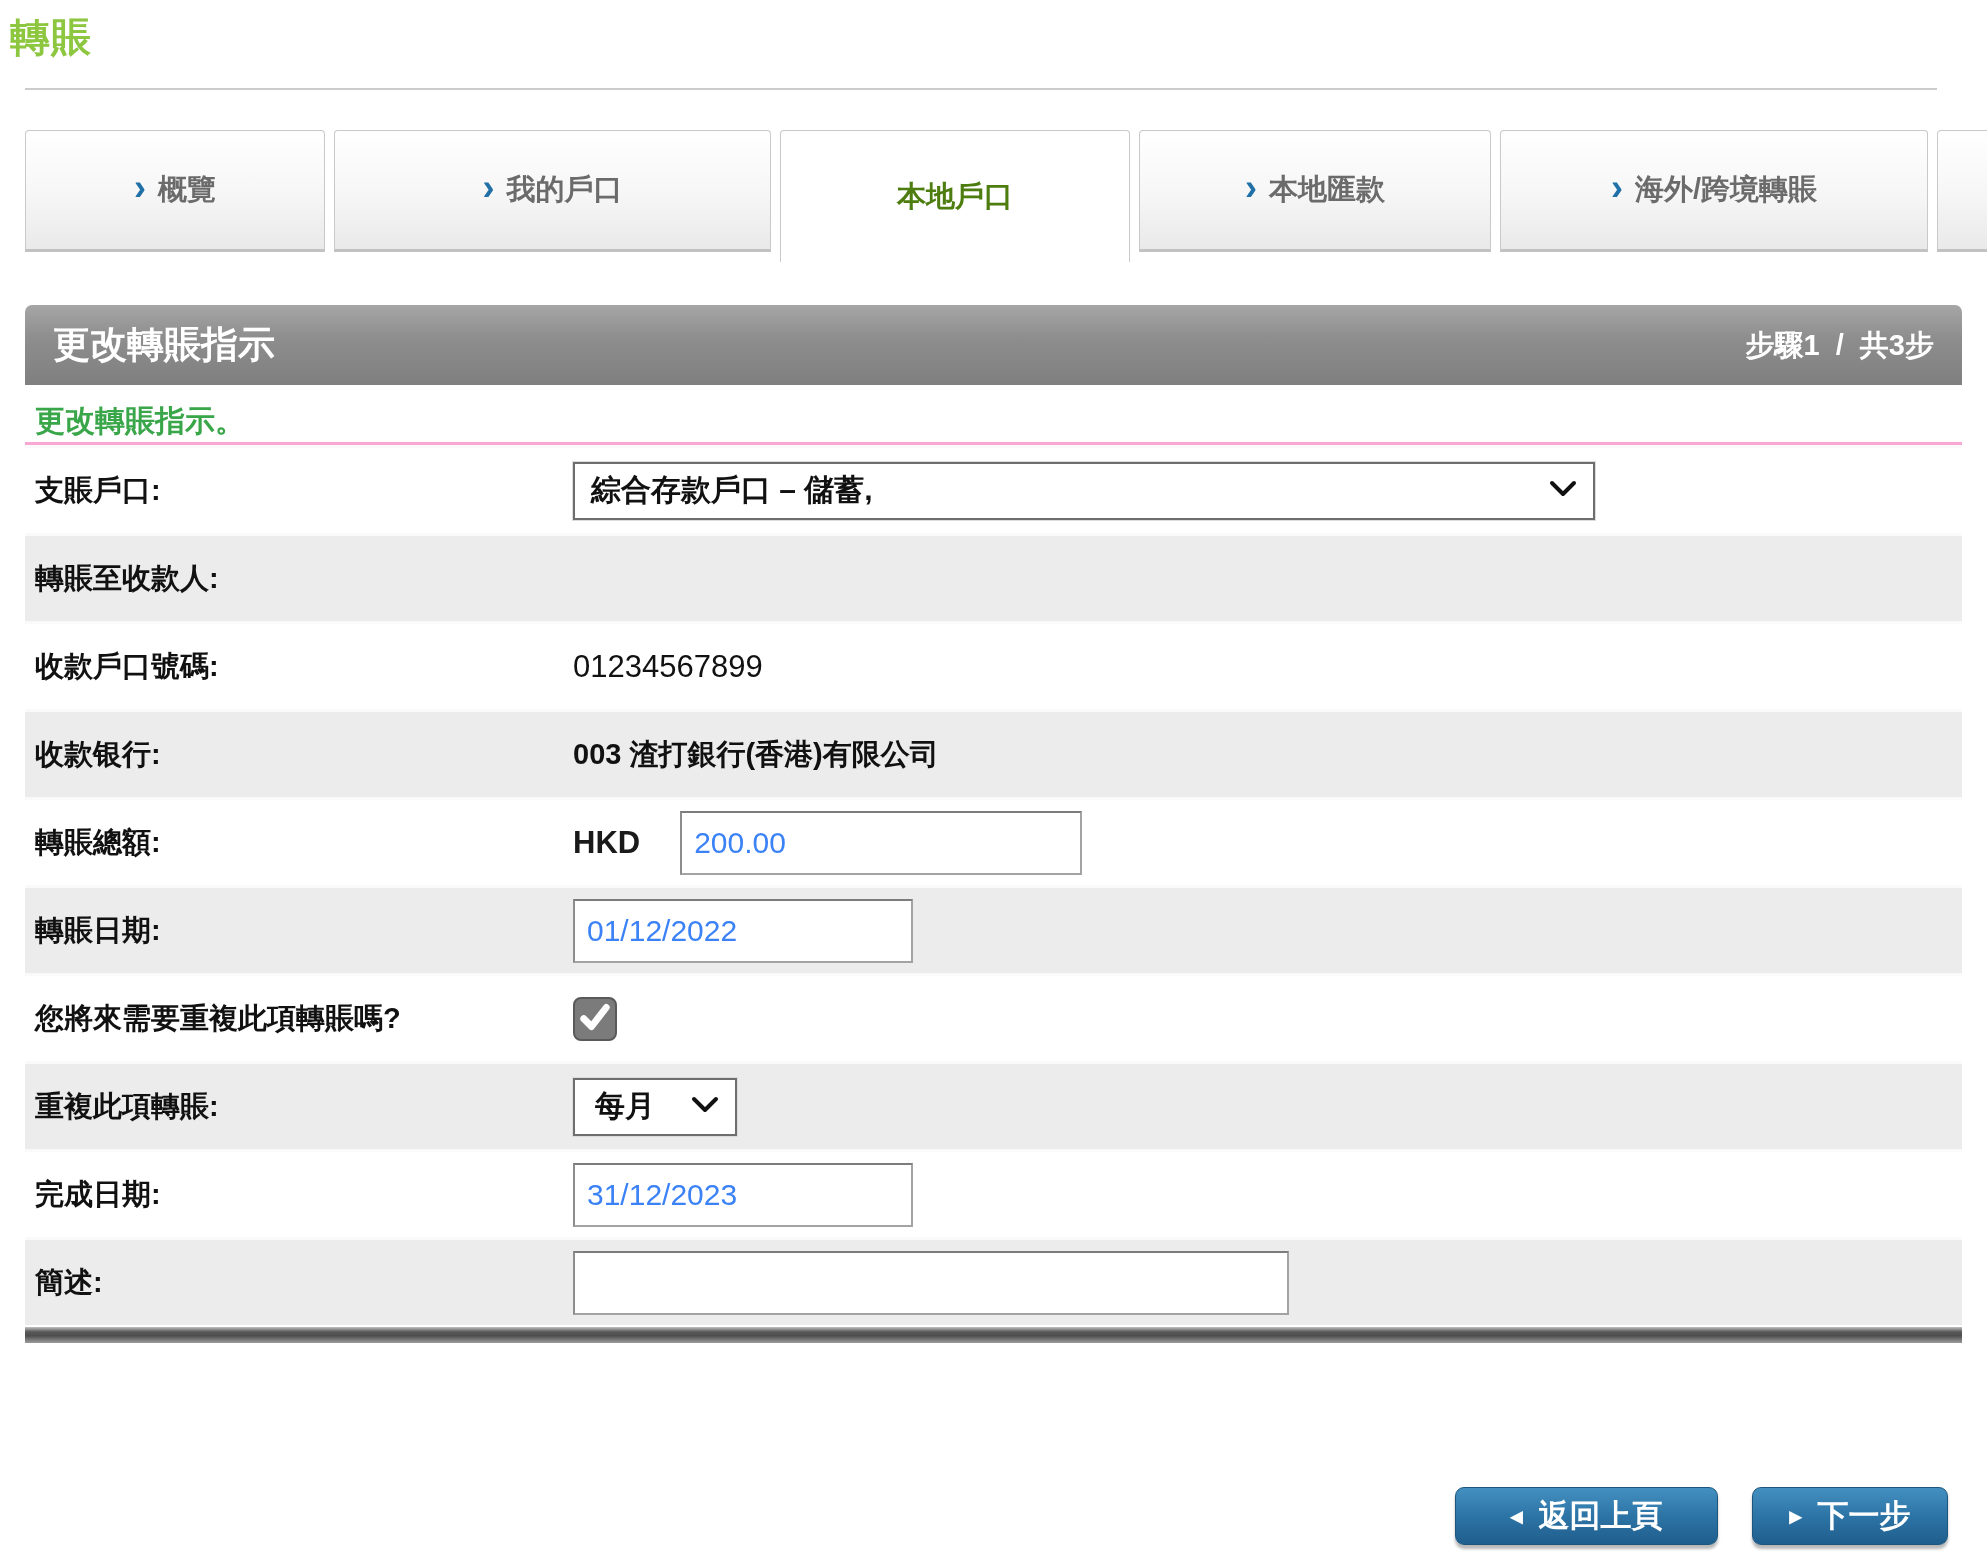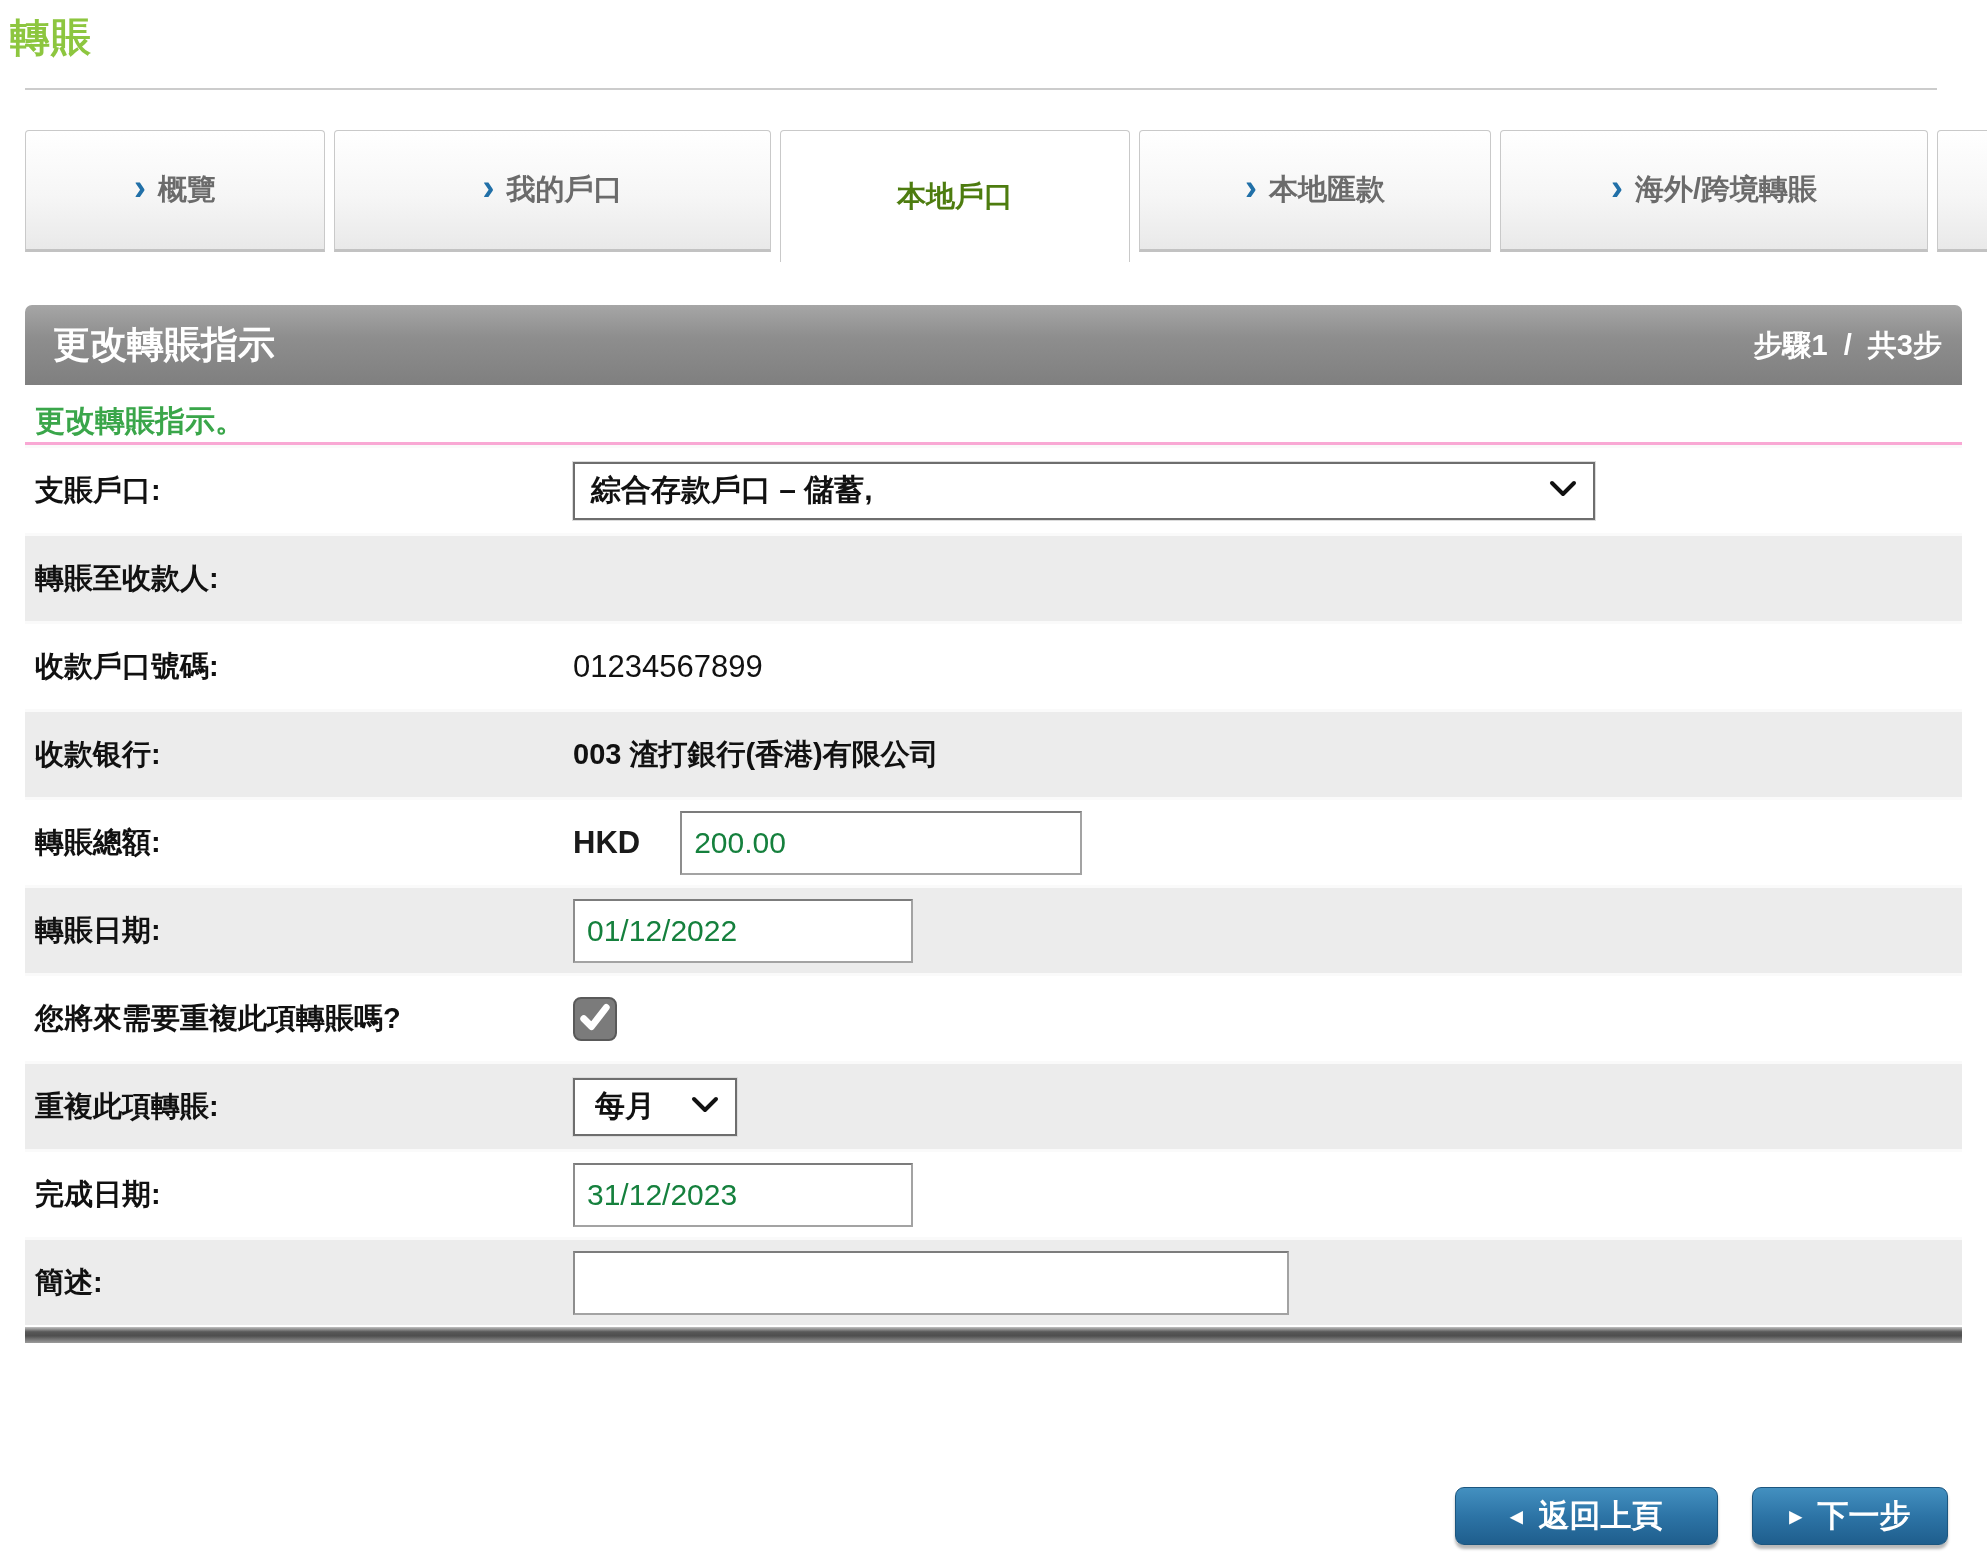--- a/index.html
+++ b/index.html
@@ -26,21 +26,21 @@
   .tab.partial { border-radius:4px 4px 0 0; }
 
   
   .section-header {
     position:absolute; left:25px; top:305px; width:1937px; height:80px; box-sizing:border-box;
     border-radius:7px 7px 0 0;
     background:linear-gradient(180deg,#a6a6a6 0%,#8e8e8e 40%,#7f7f7f 100%);
     color:#ffffff;
   }
   .section-header .hdr-title { position:absolute; left:28px; top:0; line-height:80px; font-size:37px; font-weight:bold; }
-  .section-header .hdr-step  { position:absolute; right:20px; top:0; line-height:80px; font-size:29px; font-weight:bold; white-space:pre; }
+  .section-header .hdr-step  { position:absolute; right:28px; top:0; line-height:80px; font-size:29px; font-weight:bold; white-space:pre; }
 
   
   .panel { position:absolute; left:25px; top:385px; width:1937px; }
   .instr { color:#3aa64a; font-weight:bold; font-size:30px; padding-left:10px; }
   .instr.first  { padding-top:16px; }
   .instr.second { padding-top:48px; padding-bottom:32px; }
 
   
   .form { width:1937px; border-top:3px solid #f9a8d4; }
   .row { height:88px; display:flex; align-items:center; box-sizing:border-box; border-top:3px solid #fafafa; }
@@ -54,21 +54,21 @@
   .sel {
     box-sizing:border-box; height:58px; background:#fff; border:2px solid #6e6e6e; outline:1px solid #dcdcdc;
     display:flex; align-items:center; justify-content:space-between; padding:0 16px; cursor:pointer;
   }
   .sel .sel-value { font-weight:bold; font-size:30px; color:#111; }
   .sel.wide { width:1022px; }
   .sel.small { width:164px;padding-left:20px; }
 
   .txt {
     box-sizing:border-box; height:64px; background:#fff; border:2px solid #a3a3a3; border-top-color:#7c7c7c; border-left-color:#8d8d8d;
-    font-family:"Liberation Sans", sans-serif; font-size:30px; color:#15803d; padding:0 12px;
+    font-family:"Liberation Sans", sans-serif; font-size:30px; color:#3b82f6; padding:0 12px;
   }
   .txt.amount { width:402px; }
   .txt.date { width:340px; }
   .txt.memo { width:716px; }
   .currency { font-size:31px; font-weight:bold; margin-right:40px; }
 
   .checkbox {
     width:44px; height:44px; box-sizing:border-box; border:2px solid #595959; border-radius:8px;
     background:#7b7b7b; display:flex; align-items:center; justify-content:center; cursor:pointer;
   }

